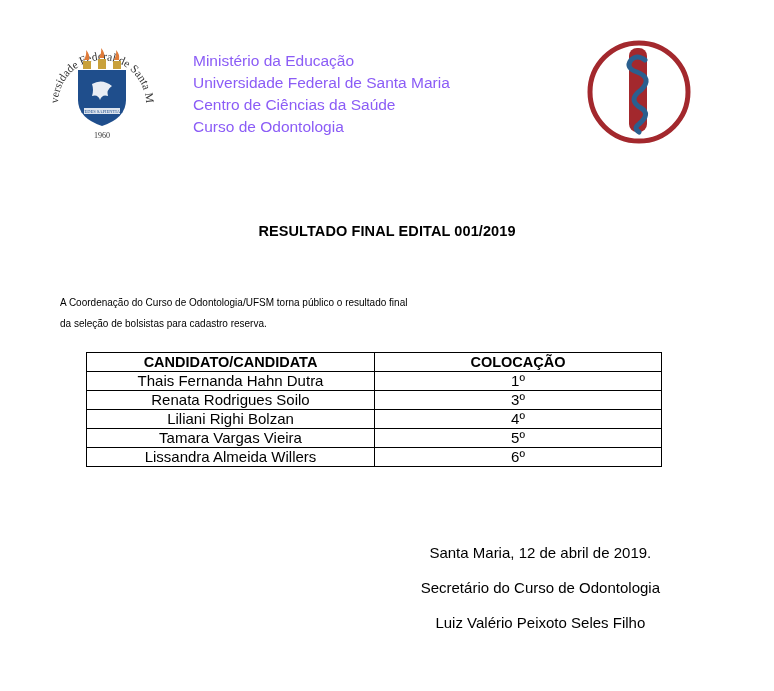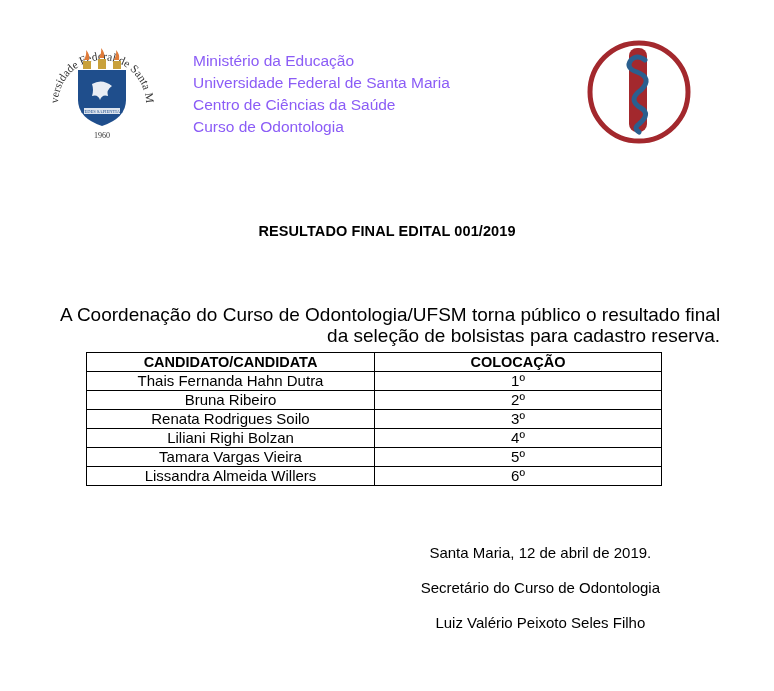--- a/index.html
+++ b/index.html
@@ -12,22 +12,22 @@
       position: absolute; left: 169px; top: 50px;
       color: #8b5cf6; font-size: 15.5px; line-height: 22px; margin-left: 24px;
     }
     .header-text div { white-space: nowrap; }
     .odonto-logo { position: absolute; left: 585px; top: 38px; width: 108px; height: 108px; }
     .doc-title {
       position: absolute; left: 0; width: 774px; top: 223px;
       text-align: center; font-weight: bold; font-size: 14.5px; letter-spacing: 0.1px;
     }
     .intro {
-      position: absolute; left: 60px; width: 660px; top: 304px;
-      text-align: right; font-size: 19px; line-height: 21px;
+      position: absolute; left: 60px; width: 660px; top: 292px;
+      text-align: left; font-size: 10px; line-height: 21px;
     }
     .intro div { white-space: nowrap; }
     table.results {
       position: absolute; left: 86px; top: 352px; width: 576px;
       border-collapse: collapse; font-size: 15px;
     }
     table.results th, table.results td {
       border: 1px solid #000; padding: 0; height: 18px; line-height: 18px;
       text-align: center; white-space: nowrap;
     }
@@ -91,24 +91,20 @@
       <th class="col-name">CANDIDATO/CANDIDATA</th>
       <th>COLOCAÇÃO</th>
     </tr>
   </thead>
   <tbody>
     <tr>
       <td>Thais Fernanda Hahn Dutra</td>
       <td>1º</td>
     </tr>
     <tr>
-      <td>Bruna Ribeiro</td>
-      <td>2º</td>
-    </tr>
-    <tr>
       <td>Renata Rodrigues Soilo</td>
       <td>3º</td>
     </tr>
     <tr>
       <td>Liliani Righi Bolzan</td>
       <td>4º</td>
     </tr>
     <tr>
       <td>Tamara Vargas Vieira</td>
       <td>5º</td>

